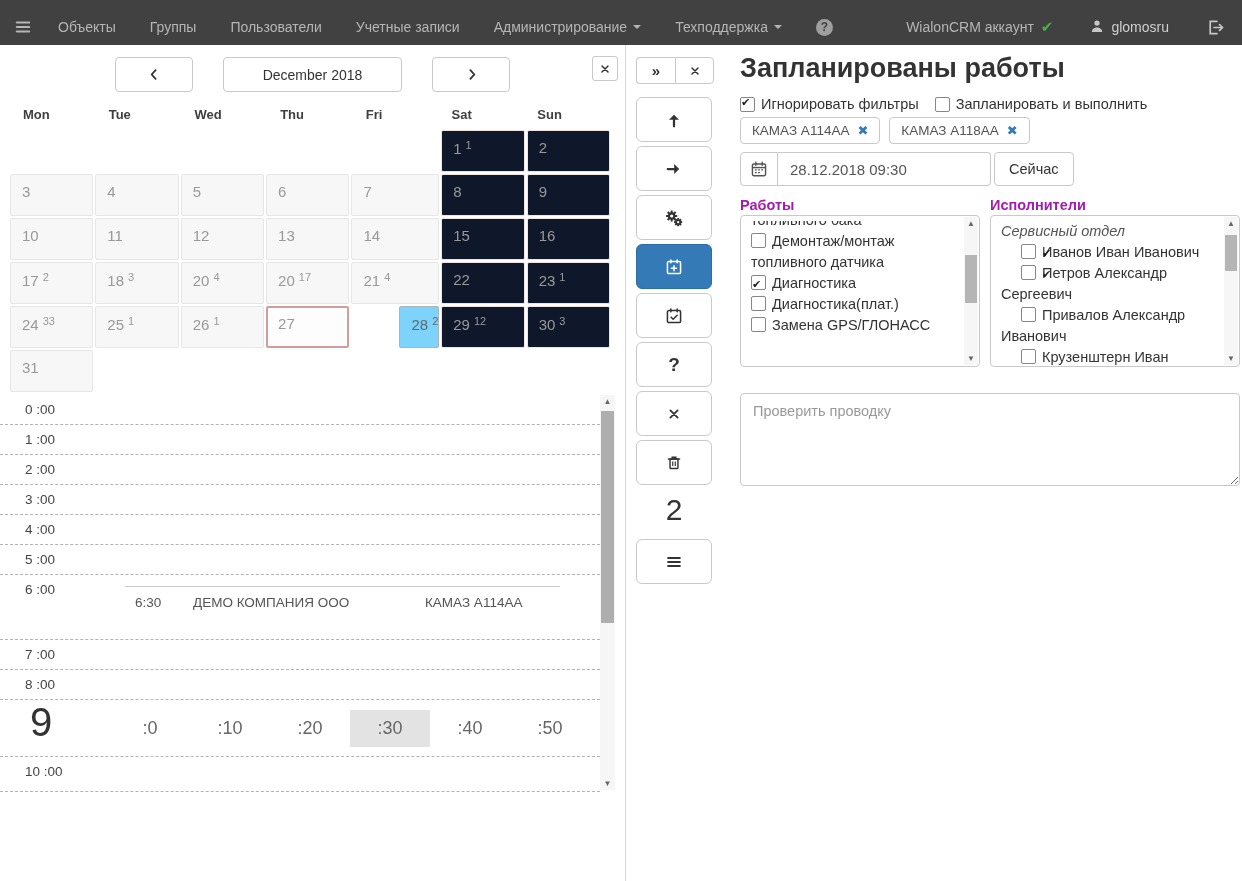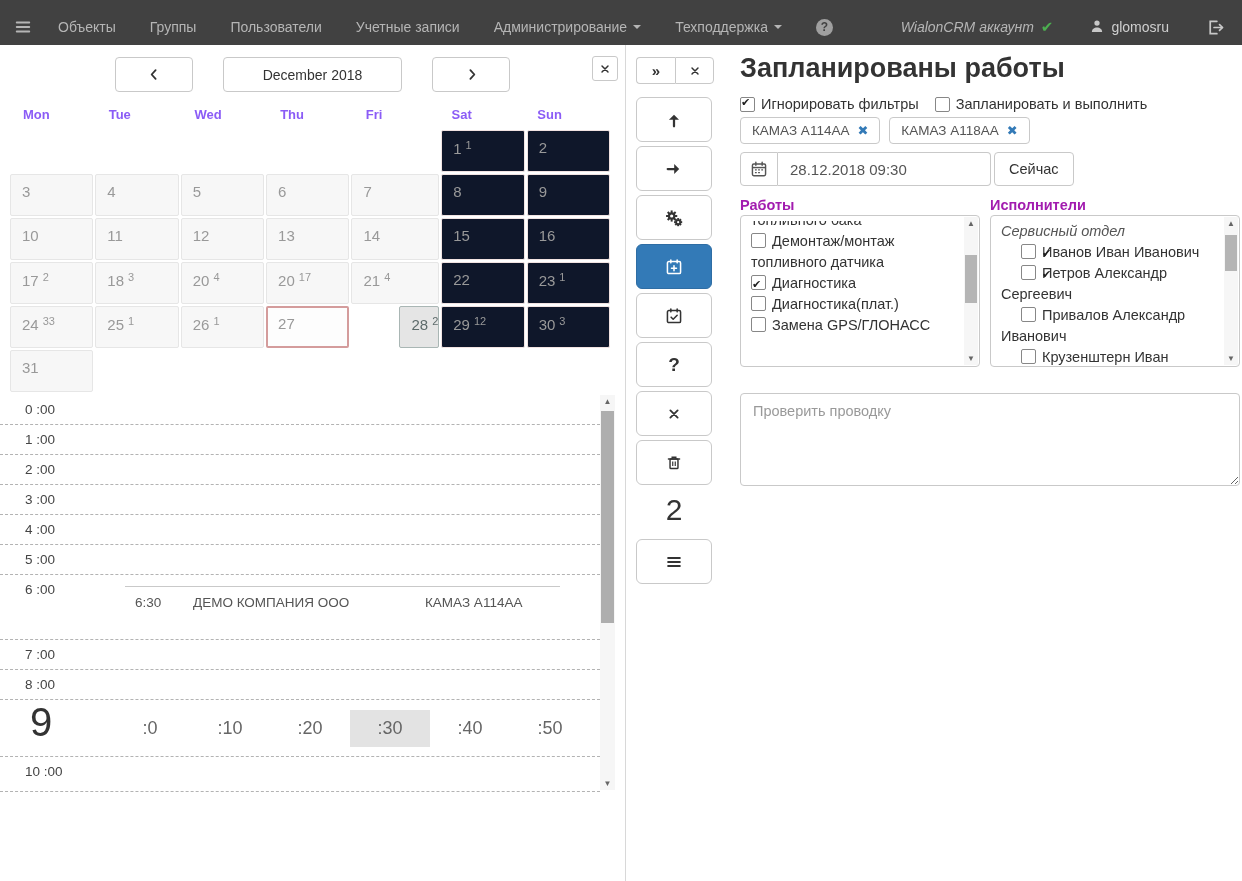--- a/index.html
+++ b/index.html
@@ -10,44 +10,44 @@
           display:flex;align-items:center;font-size:14px;color:#b5b5b5;}
   .nav-burger{margin:0 26px 0 14px;display:flex;align-items:center;cursor:pointer;}
   .nav-menu{display:flex;align-items:center;gap:34px;}
   .nav-item{cursor:pointer;white-space:nowrap;display:flex;align-items:center;gap:6px;}
   .caret{width:0;height:0;border-left:4px solid transparent;border-right:4px solid transparent;
          border-top:4px solid #b5b5b5;display:inline-block;}
   .nav-help{width:17px;height:17px;border-radius:50%;background:#9f9f9f;color:#414141;
             font-weight:bold;font-size:12px;display:flex;align-items:center;justify-content:center;
             margin-left:34px;cursor:pointer;}
   .nav-right{margin-left:auto;display:flex;align-items:center;gap:36px;padding-right:18px;}
-  .nav-account{display:flex;align-items:center;gap:7px;cursor:pointer;font-style:italic;}
+  .nav-account{display:flex;align-items:center;gap:7px;cursor:pointer;}
   .nav-account .chk{color:#4caf50;font-size:15px;}
   .nav-user{display:flex;align-items:center;gap:6px;color:#cfcfcf;cursor:pointer;}
   
   .left-pane{position:absolute;top:45px;left:0;width:625px;bottom:0;background:#fff;
              border-right:1px solid #d8d8d8;}
   .btn{background:#fff;border:1px solid #c9c9c9;border-radius:4px;cursor:pointer;
        display:flex;align-items:center;justify-content:center;box-sizing:border-box;}
   .cal-prev{position:absolute;left:115px;top:12px;width:78px;height:35px;}
   .cal-month{position:absolute;left:223px;top:12px;width:179px;height:35px;font-size:14px;color:#333;}
   .cal-next{position:absolute;left:432px;top:12px;width:78px;height:35px;}
   .cal-close{position:absolute;left:592px;top:11px;width:26px;height:25px;border-radius:3px;}
   .weekdays{position:absolute;top:57px;left:10px;width:600px;display:grid;
             grid-template-columns:repeat(7,1fr);}
-  .weekday{font-weight:bold;font-size:13px;color:#8b5cf6;padding:5px 0 5px 13px;}
+  .weekday{font-weight:bold;font-size:13px;color:#404040;padding:5px 0 5px 13px;}
   .cal-grid{position:absolute;top:85px;left:10px;width:600px;display:grid;
             grid-template-columns:repeat(7,1fr);grid-auto-rows:42px;gap:2px;}
   .cell{background:#f7f7f7;border:1px solid #e6e6e6;border-radius:2px;box-sizing:border-box;
         padding:8px 0 0 11px;font-size:15px;color:#999;cursor:pointer;}
   .cell .badge{font-size:11px;margin-left:4px;vertical-align:5px;color:#999;}
   .cell.weekend{background:#0f172a;border-color:#f1e3e2;}
   .cell.empty{background:transparent;border-color:transparent;cursor:default;}
   .cell.today{background:#fdfdfd;border:2px solid #d49c9c;padding:7px 0 6px 10px;}
-  .cell.selected{background:#e5e5e5;border-color:#a9b6b4;color:#5d6b6b;margin-left:48px;}
+  .cell.selected{background:#7dd3fc;border-color:#a9b6b4;color:#5d6b6b;margin-left:48px;}
   .cell.selected .badge{color:#5d6b6b;}
   
   .schedule{position:absolute;top:350px;left:0;width:600px;height:395px;}
   .srow{position:relative;border-bottom:1px dashed #b3b3b3;box-sizing:border-box;}
   .srow .hlabel{position:absolute;left:25px;top:7px;font-size:13.5px;color:#444;}
   .srow.h30{height:30px;}
   .srow.h6{height:65px;}
   .srow.h10{height:35px;}
   .event{position:absolute;left:125px;right:40px;top:11px;border-top:1px solid #c9c9c9;
          padding-top:8px;display:flex;font-size:13.5px;color:#555;cursor:pointer;}

